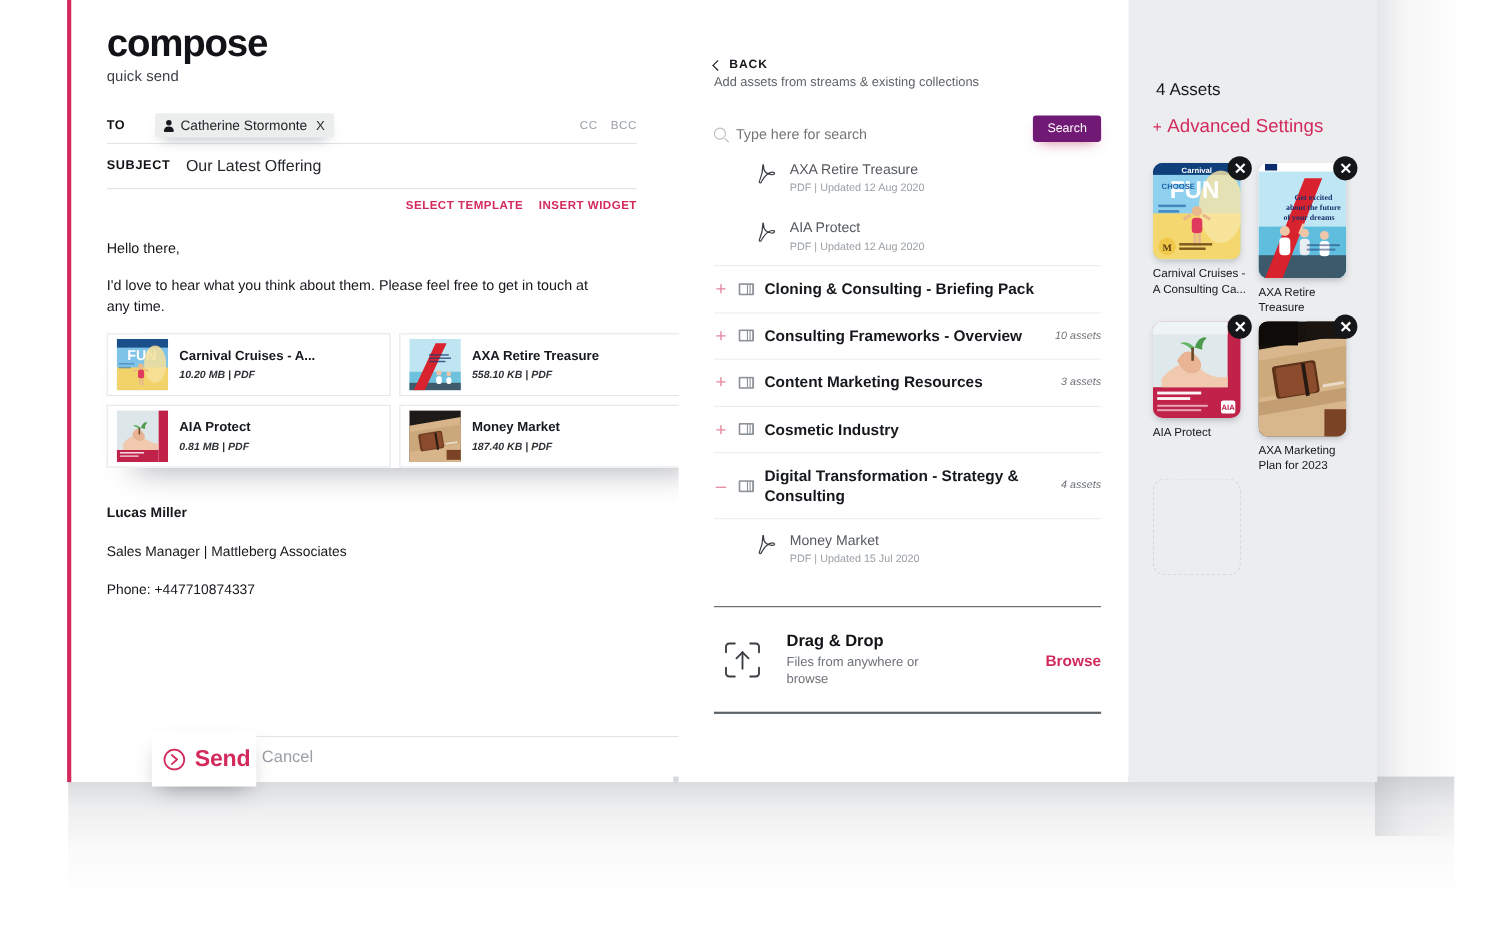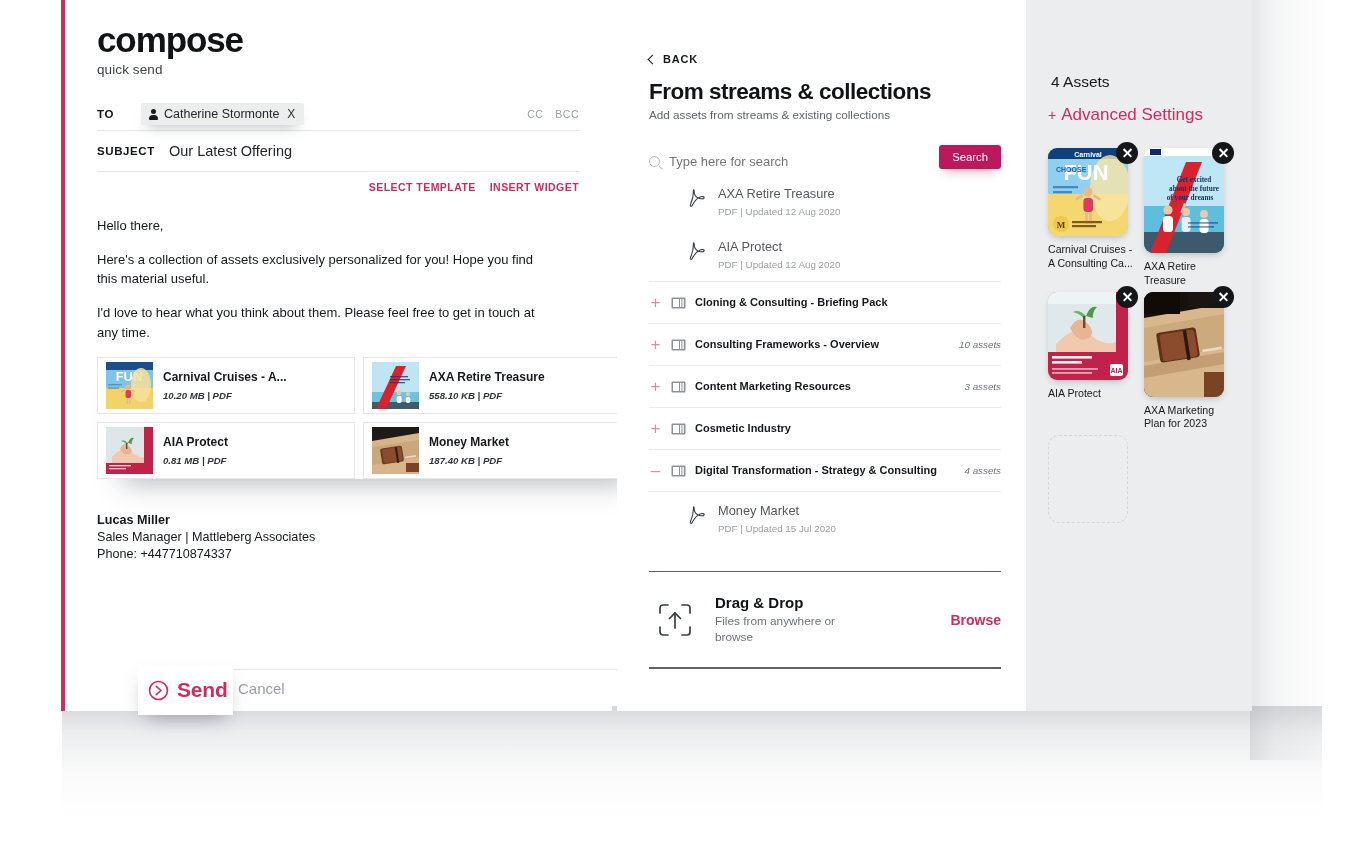--- a/index.html
+++ b/index.html
@@ -85,21 +85,21 @@
     height: 57px; background: #fff; border: 1px solid #e4e6e8;
     display: flex; align-items: center; padding: 5px 8px; gap: 10px;
   }
   .ea-thumb { width: 47px; height: 47px; flex: 0 0 47px; overflow: hidden; position: relative; }
   .ea-meta { min-width: 0; }
   .ea-name { font-size: 12px; font-weight: bold; color: #15181c; white-space: nowrap; overflow: hidden; text-overflow: ellipsis; }
   .ea-sub { font-size: 9.6px; font-style: italic; font-weight: bold; color: #2e3237; margin-top: 6px; }
 
   .sig { margin-top: 34px; }
   .sig-name { font-size: 12.6px; font-weight: bold; color: #15181c; }
-  .sig-line { font-size: 12.6px; color: #15181c; margin-top: 3px; }
+  .sig-line { font-size: 12.6px; color: #15181c; margin-top: 21px; }
 
   .footer-rule { position: absolute; left: 97px; top: 669px; width: 480px; height: 1px; background: #e2e4e6; }
   .cancel-btn {
     position: absolute; left: 173px; top: 680px;
     font-size: 15px; color: #9aa0a6; cursor: pointer;
   }
   .send-float {
     position: absolute; left: 73px; top: 665px; width: 95px; height: 50px;
     background: #ffffff; display: flex; align-items: center; gap: 8px;
     padding-left: 10px;
@@ -121,40 +121,40 @@
 
   .mid-title { font-size: 22.5px; font-weight: bold; color: #111316; letter-spacing: -.5px; margin-top: 14px; }
   .mid-sub { font-size: 11.7px; color: #5f646a; margin-top: 3px; }
 
   .search-row { position: relative; margin-top: 26px; height: 28px; display: flex; align-items: center; }
   .mag { width: 11px; height: 11px; border: 1.4px solid #b9bec4; border-radius: 50%; position: relative; margin-right: 9px; flex: 0 0 11px; }
   .mag::after { content:""; position:absolute; right:-4px; bottom:-3px; width:5px; height:1.4px; background:#b9bec4; transform: rotate(45deg); }
   .search-input { border: none; outline: none; font-size: 13px; color: #9aa0a6; background: transparent; width: 250px; font-family: "Liberation Sans", sans-serif; }
   .search-btn {
     position: absolute; right: 0; top: -2px;
-    background: #be185d; color: #fff; border: none; border-radius: 3px;
+    background: #701a75; color: #fff; border: none; border-radius: 3px;
     font-size: 11.3px; padding: 6px 13px; cursor: pointer;
     font-family: "Liberation Sans", sans-serif;
     box-shadow: 0 6px 12px -6px rgba(170,40,80,0.6);
   }
 
   .tabs { display: flex; margin-top: 10px; }
   .tab { flex: 1; text-align: center; font-size: 13px; padding-bottom: 9px; cursor: pointer; color: #9aa0a6; border-bottom: 1px solid #e2e4e6; }
   .tab.active { color: #15181c; font-weight: bold; border-bottom: 2px solid #2c3036; }
 
   .asset-row { display: flex; align-items: flex-start; gap: 11px; padding: 11px 0 11px 38px; border-bottom: 1px solid #ededee; cursor: pointer; }
   .asset-row.no-border { border-bottom: none; }
   .pdf-ico { width: 20px; height: 22px; flex: 0 0 20px; margin-top: 1px; }
   .asset-name { font-size: 12.8px; color: #55595e; }
   .asset-sub { font-size: 9.8px; color: #9aa0a6; margin-top: 5px; }
 
   .coll-row { display: flex; align-items: center; gap: 9px; padding: 12px 0; border-bottom: 1px solid #ededee; cursor: pointer; }
   .pm { font-size: 17px; color: #e4889f; width: 13px; text-align: center; flex: 0 0 13px; line-height: 1; }
   .coll-ico { width: 15px; height: 12px; flex: 0 0 15px; }
-  .coll-name { font-size: 11px; font-weight: bold; color: #15181c; flex: 1; line-height: 1.25; }
+  .coll-name { font-size: 14px; font-weight: bold; color: #15181c; flex: 1; line-height: 1.25; }
   .coll-count { font-size: 9.8px; font-style: italic; color: #6d7278; white-space: nowrap; }
 
   .mid-sep { height: 1px; background: #5d6268; width: 100%; margin-top: 26px; }
   .dd-row { display: flex; align-items: center; gap: 20px; padding: 22px 0 22px 6px; }
   .dd-ico { width: 40px; height: 40px; flex: 0 0 40px; }
   .dd-texts { flex: 1; }
   .dd-title { font-size: 15px; font-weight: bold; color: #111316; }
   .dd-sub { font-size: 11.8px; color: #6d7278; margin-top: 3px; line-height: 1.32; max-width: 120px; }
   .browse { font-size: 14px; font-weight: bold; color: #d32a5c; cursor: pointer; }
   .mid-sep2 { height: 1.4px; background: #5d6268; width: 100%; }
@@ -228,21 +228,20 @@
       </div>
       <div class="rule"></div>
 
       <div class="tmpl-row">
         <a>SELECT TEMPLATE</a>
         <a>INSERT WIDGET</a>
       </div>
 
       <div class="body-area">
         <div class="body-p">Hello there,</div>
-        <div class="body-p">Here's a collection of assets exclusively personalized for you! Hope you find this material useful.</div>
         <div class="body-p">I'd love to hear what you think about them. Please feel free to get in touch at any time.</div>
 
         <div class="email-assets">
 
           <div class="ea-card">
             <div class="ea-thumb">
               <svg class="art" viewBox="0 0 47 47" preserveAspectRatio="none" aria-hidden="true">
                 <rect width="47" height="47" fill="#7fc3e8"></rect>
                 <rect y="26" width="47" height="21" fill="#f2d36a"></rect>
                 <rect y="0" width="47" height="8" fill="#1a4f8a"></rect>
@@ -350,21 +349,20 @@
   </div>
 
   <div class="mid-panel">
     <div class="mid-inner">
 
       <div class="back-row">
         <span class="back-chev"></span>
         <span class="back-txt">BACK</span>
       </div>
 
-      <div class="mid-title">From streams &amp; collections</div>
       <div class="mid-sub">Add assets from streams &amp; existing collections</div>
 
       <div class="search-row">
         <span class="mag"></span>
         <input class="search-input" type="text" placeholder="Type here for search" style="">
         <button class="search-btn">Search</button>
       </div>
 
 
       <div class="asset-row no-border">

